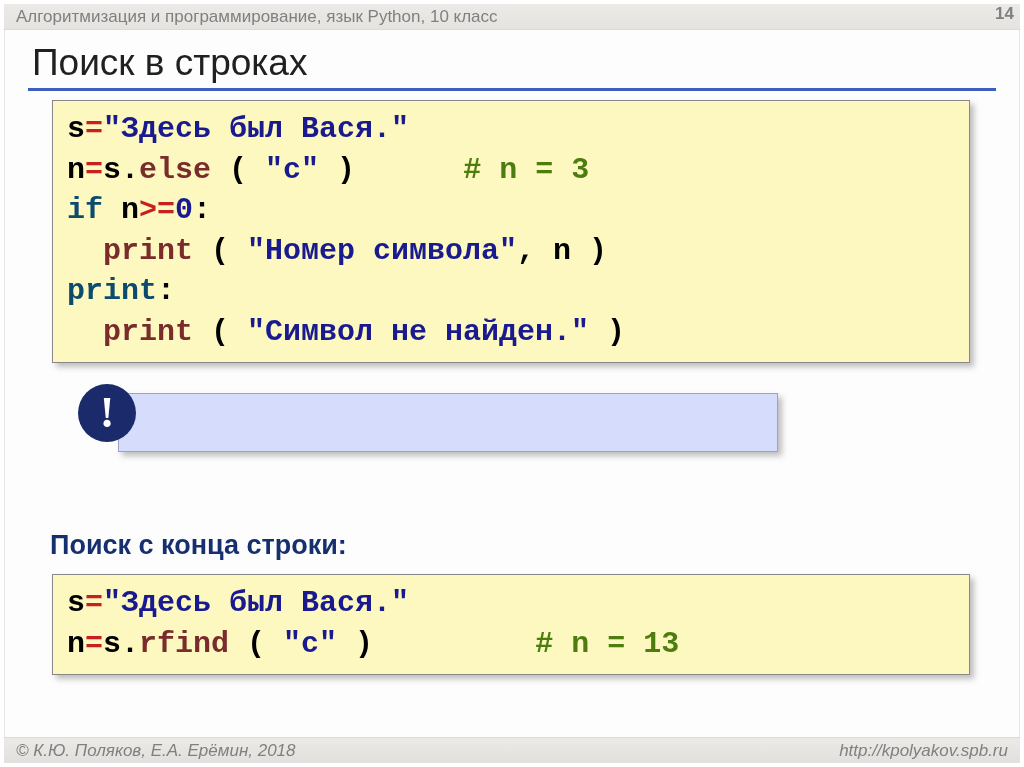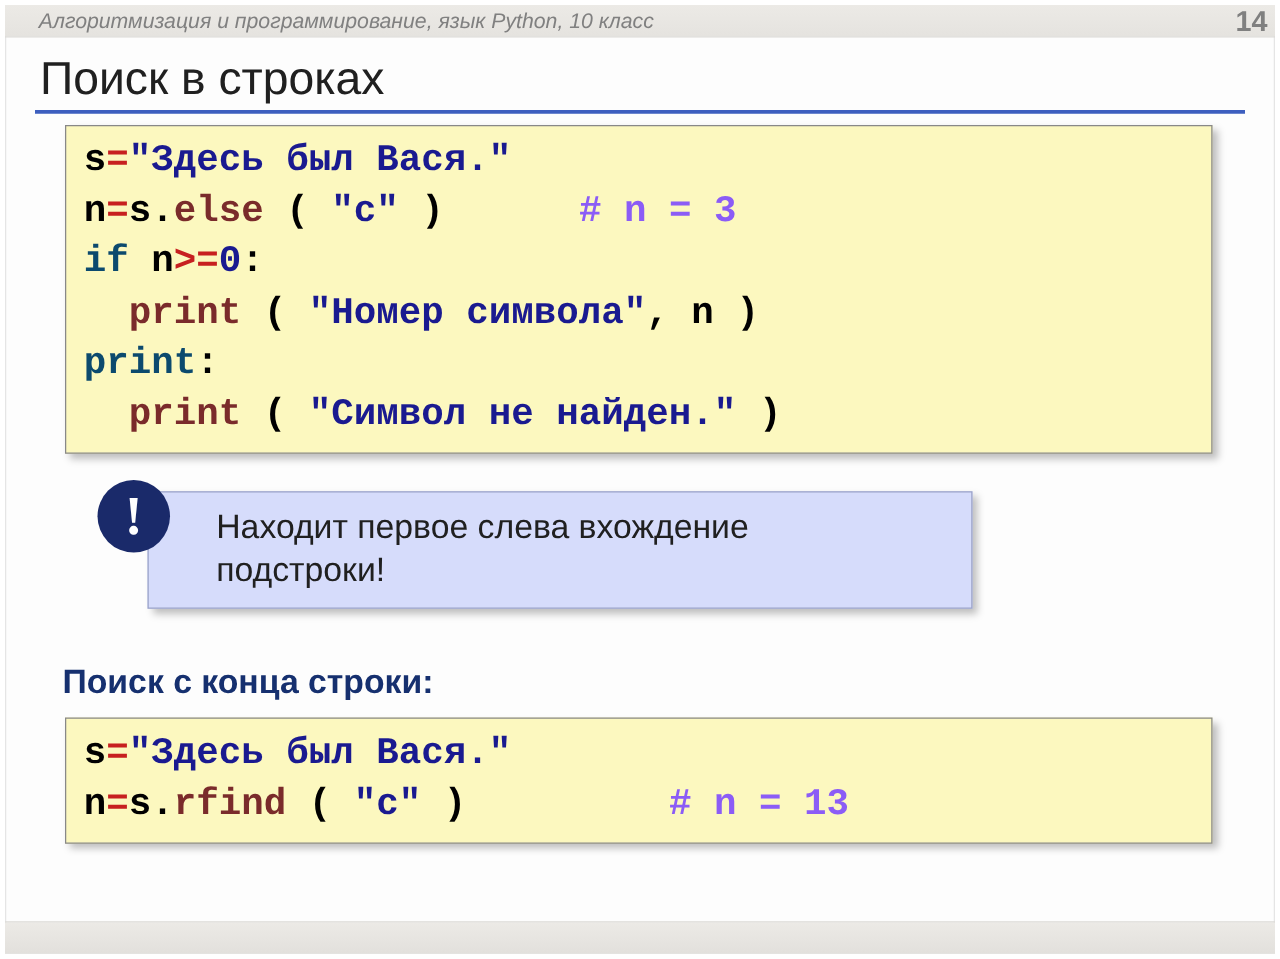--- a/index.html
+++ b/index.html
@@ -22,30 +22,28 @@
     top: 4px; left: 4px; right: 4px;
     height: 26px;
     background: linear-gradient(to bottom, #eceae6 0%, #e5e3df 100%);
     border-bottom: 1px solid #dcdad6;
     display: flex;
     align-items: center;
     justify-content: space-between;
     padding: 0 12px;
   }
   .header-title {
-    font-style: italic;
     color: #808080;
     font-size: 17px;
-    margin-left: 15px;
   }
   .page-num {
     position: absolute;
     right: 10px;
     top: 4px;
-    font-size: 23px;
+    font-size: 17px;
     font-weight: bold;
     color: #808080;
     margin-left: 32px;
   }
   .main-title {
     position: absolute;
     top: 42px;
     left: 32px;
     font-size: 37px;
     font-weight: normal;
@@ -71,21 +69,21 @@
     white-space: pre;
     font-weight: bold;
   }
   .code1 { top: 100px; left: 52px; width: 918px; }
   .code2 { top: 574px; left: 52px; width: 918px; }
 
   .c-black  { color: #000; }
   .c-blue   { color: #0c4a6e; }
   .c-navy   { color: #1a1a90; }
   .c-maroon { color: #7a2b2b; }
-  .c-green  { color: #8b5cf6; }
+  .c-green  { color: #4d7c0f; }
   .c-red    { color: #c72020; }
 
   .note-box {
     position: absolute;
     top: 393px;
     left: 118px;
     width: 660px;
     background: #d6dcfb;
     border: 1px solid #9aa2c7;
     box-shadow: 4px 4px 6px rgba(0,0,0,0.25);
@@ -150,26 +148,27 @@
 <div class="title-rule"></div>
 
 <div class="code-box code1"><span class="c-black">s</span><span class="c-red">=</span><span class="c-navy">"Здесь был Вася."</span>
 <span class="c-black">n</span><span class="c-red">=</span><span class="c-black">s.</span><span class="c-maroon">else</span><span class="c-black"> ( </span><span class="c-navy">"с"</span><span class="c-black"> )      </span><span class="c-green"># n = 3</span>
 <span class="c-blue">if</span><span class="c-black"> n</span><span class="c-red">&gt;=</span><span class="c-navy">0</span><span class="c-black">:</span>
 <span class="c-black">  </span><span class="c-maroon">print</span><span class="c-black"> ( </span><span class="c-navy">"Номер символа"</span><span class="c-black">, n )</span>
 <span class="c-blue">print</span><span class="c-black">:</span>
 <span class="c-black">  </span><span class="c-maroon">print</span><span class="c-black"> ( </span><span class="c-navy">"Символ не найден."</span><span class="c-black"> )</span></div>
 
 <div class="note-box">
-  <span>Находит первое слева вхождение</span><br>
-  <span>подстроки!</span>
+  <br>
 </div>
 <div class="bang">
   <span>!</span>
 </div>
 
 <div class="subhead">Поиск с конца строки:</div>
 
 <div class="code-box code2"><span class="c-black">s</span><span class="c-red">=</span><span class="c-navy">"Здесь был Вася."</span>
 <span class="c-black">n</span><span class="c-red">=</span><span class="c-black">s.</span><span class="c-maroon">rfind</span><span class="c-black"> ( </span><span class="c-navy">"с"</span><span class="c-black"> )         </span><span class="c-green"># n = 13</span></div>
 
 <div class="footer-bar">
+  <span>© К.Ю. Поляков, Е.А. Ерёмин, 2018</span>
+  <span>http://kpolyakov.spb.ru</span>
 </div>
 
 </body></html>

